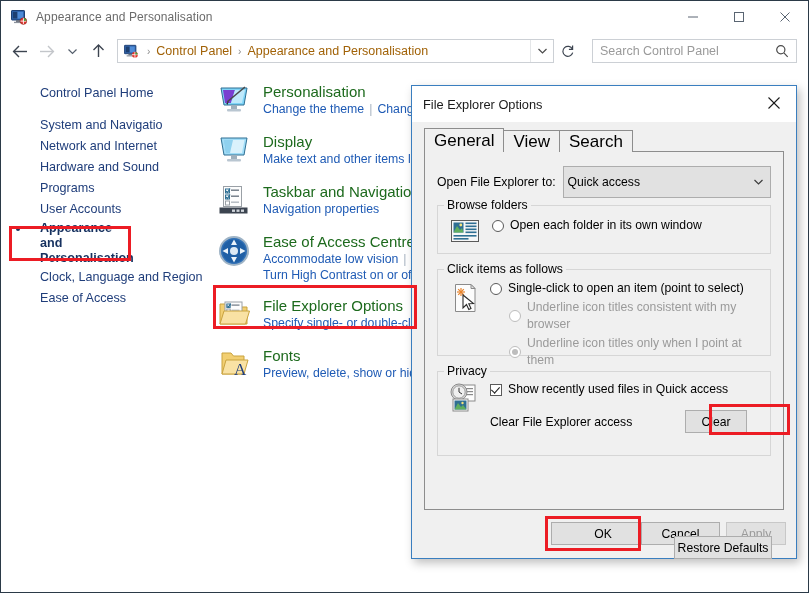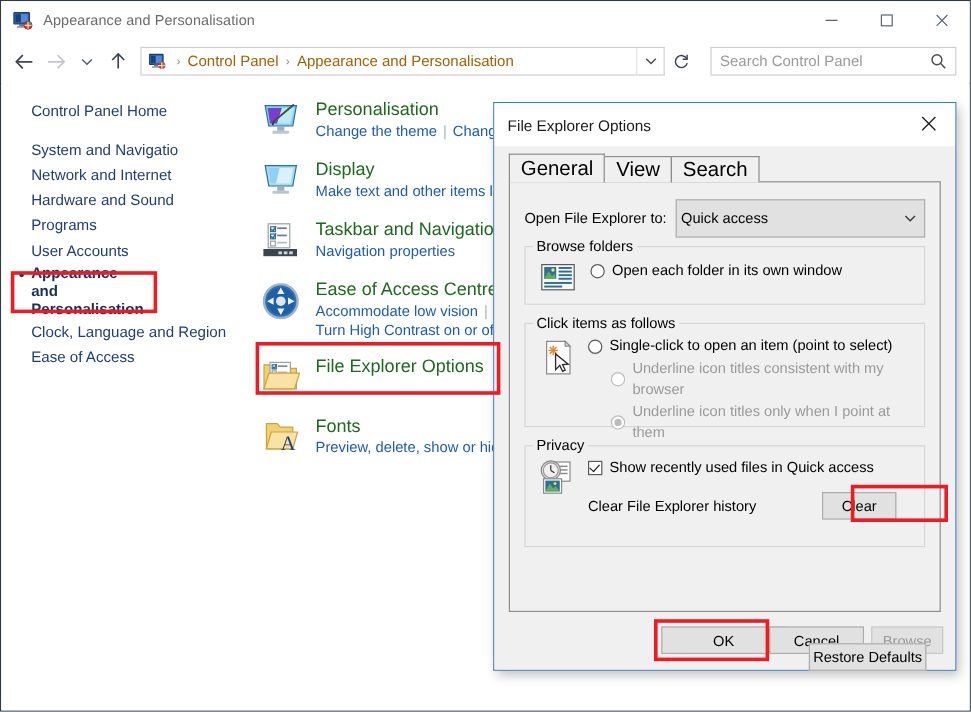--- a/index.html
+++ b/index.html
@@ -155,21 +155,21 @@
     position: absolute;
     left: 0; top: 0;
     width: 206px;
     padding-top: 13px;
     box-sizing: border-box;
   }
   .nav-link {
     display: block;
     font-size: 12.6px;
     color: #1f3d7a;
-    padding: 2px 0 2px 25px;
+    padding: 2px 0 2px 39px;
     line-height: 17px;
     white-space: nowrap;
   }
   #nav-home { margin-bottom: 11px; }
   .nav-link.selected {
     font-weight: bold;
     color: #16315f;
     white-space: normal;
     line-height: 15px;
     padding-top: 1px;
@@ -662,20 +662,23 @@
             <rect x="8.8" y="5" width="3.4" height="3.4" fill="#fff" stroke="#2f6f93"></rect>
             <path d="M9.2 6.7 L10.5 8 L12.7 4.7" fill="none" stroke="#2f6f93" stroke-width="1.2"></path>
             <rect x="13.5" y="5.5" width="8" height="1.2" fill="#6e7883"></rect>
             <rect x="8.8" y="10" width="3.4" height="3.4" fill="#fff" stroke="#9aa0a6"></rect>
             <rect x="13.5" y="10.6" width="8" height="1.2" fill="#b2b8bf"></rect>
             <path d="M2 25 L6 12 L31.5 12 L27.5 25 Z" fill="#f9e2a4" stroke="#c9a33f"></path>
           </svg>
         </div>
         <div class="cat-text">
           <div class="cat-title">File Explorer Options</div>
+          <div class="cat-links">
+            <span>Specify single- or double-cl</span>
+          </div>
         </div>
       </div>
 
       <div class="cat-item">
         <div class="cat-icon">
           <svg width="32" height="30" viewBox="0 0 32 30">
             <path d="M4 4 L13 4 L15.5 7 L26 7 L26 25 L4 25 Z" fill="#f2cf72" stroke="#c9a33f"></path>
             <path d="M4 25 L8 11 L30 11 L26 25 Z" fill="#f9e2a4" stroke="#c9a33f"></path>
             <text x="16" y="26" font-family="Liberation Serif, serif" font-size="17" fill="#1f3d7a">A</text>
           </svg>
@@ -802,31 +805,31 @@
             <circle cx="13.5" cy="20" r="1.2" fill="#f6e27a"></circle>
           </svg>
         </div>
         <div style="margin-left:52px; padding-top:3px; padding-right:6px;">
           <div class="opt">
             <span class="checkbox checked"></span>
             <span>Show recently used files in Quick access</span>
           </div>
         </div>
         <div style="position:relative; margin-left:52px; margin-top:10px; height:28px; margin-right:6px;">
-          <span class="lbl" style="position:absolute; left:0; top:7px;">Clear File Explorer history</span>
+          <span class="lbl" style="position:absolute; left:0; top:7px;">Clear File Explorer access</span>
           <div class="btn" id="btn-clear">Clear</div>
           <div class="redbox" style="left:219px; top:-4px; width:81px; height:31px;"></div>
         </div>
       </fieldset>
 
       <div class="btn" id="btn-restore">Restore Defaults</div>
     </div>
 
     <div id="tabpanel-mask"></div>
 
     <div id="dlg-footer">
       <div class="btn" id="btn-ok">OK</div>
       <div class="redbox" style="left:133px; top:2px; width:96px; height:35px;"></div>
       <div class="btn" id="btn-cancel">Cancel</div>
-      <div class="btn disabled" id="btn-apply">Browse</div>
+      <div class="btn disabled" id="btn-apply">Apply</div>
     </div>
   </div>
 </div>
 
 </body></html>

